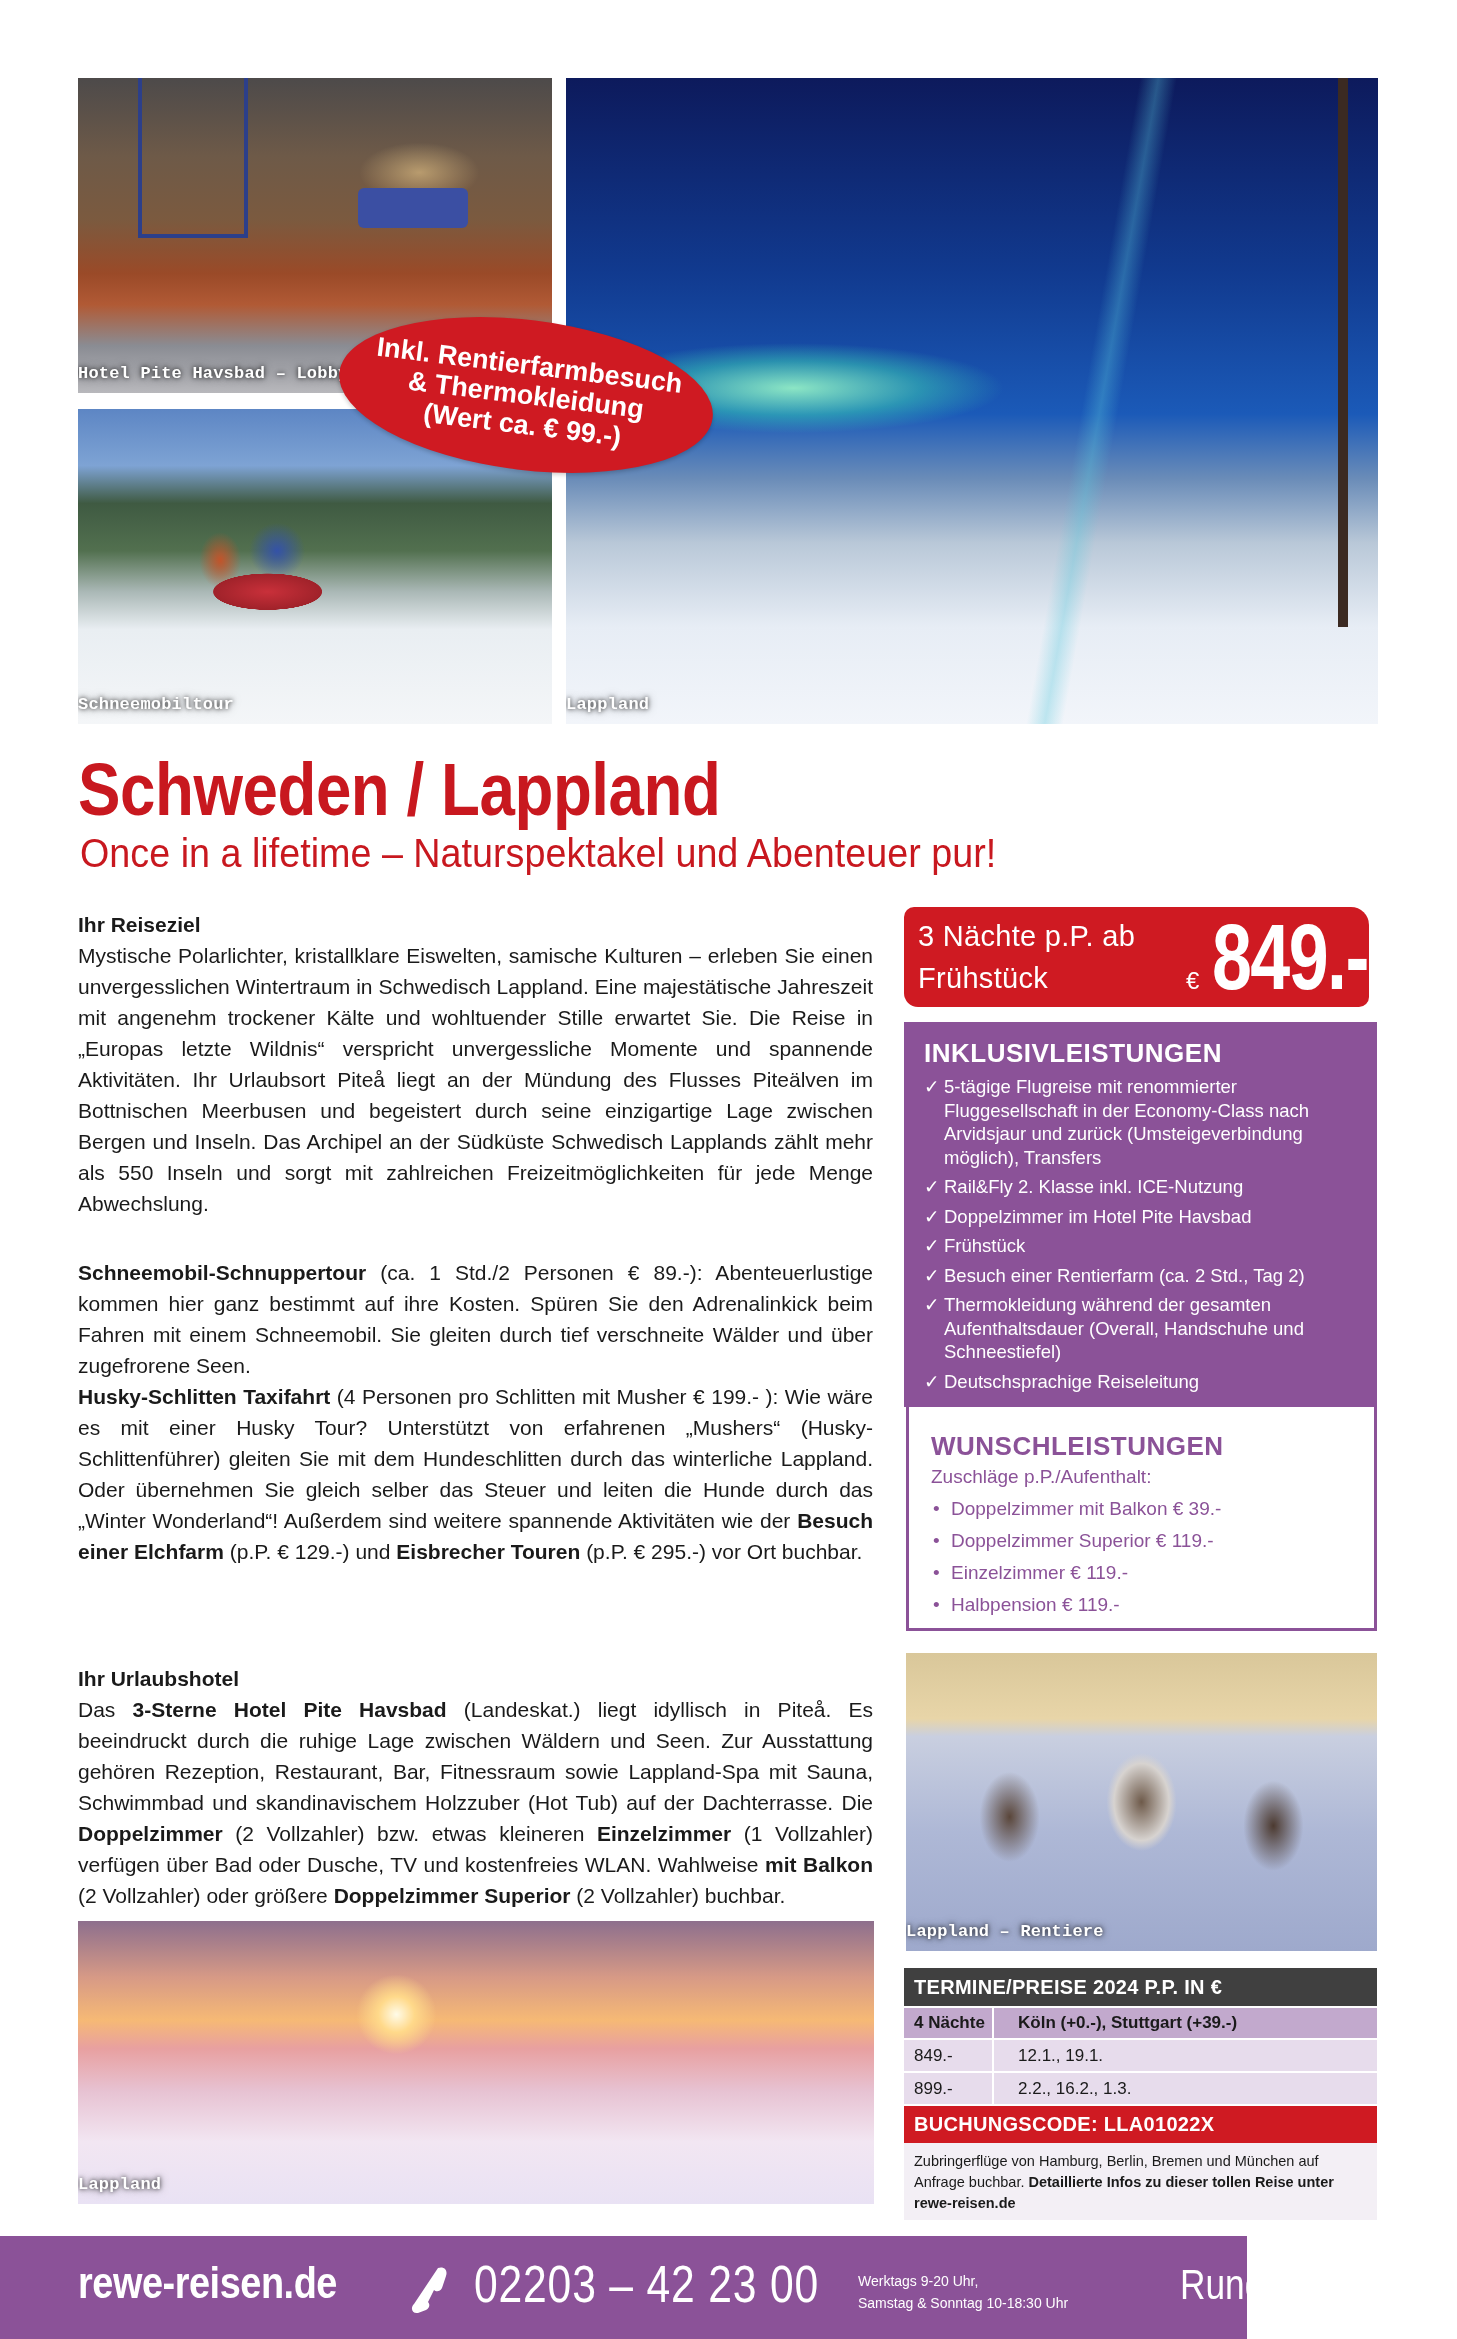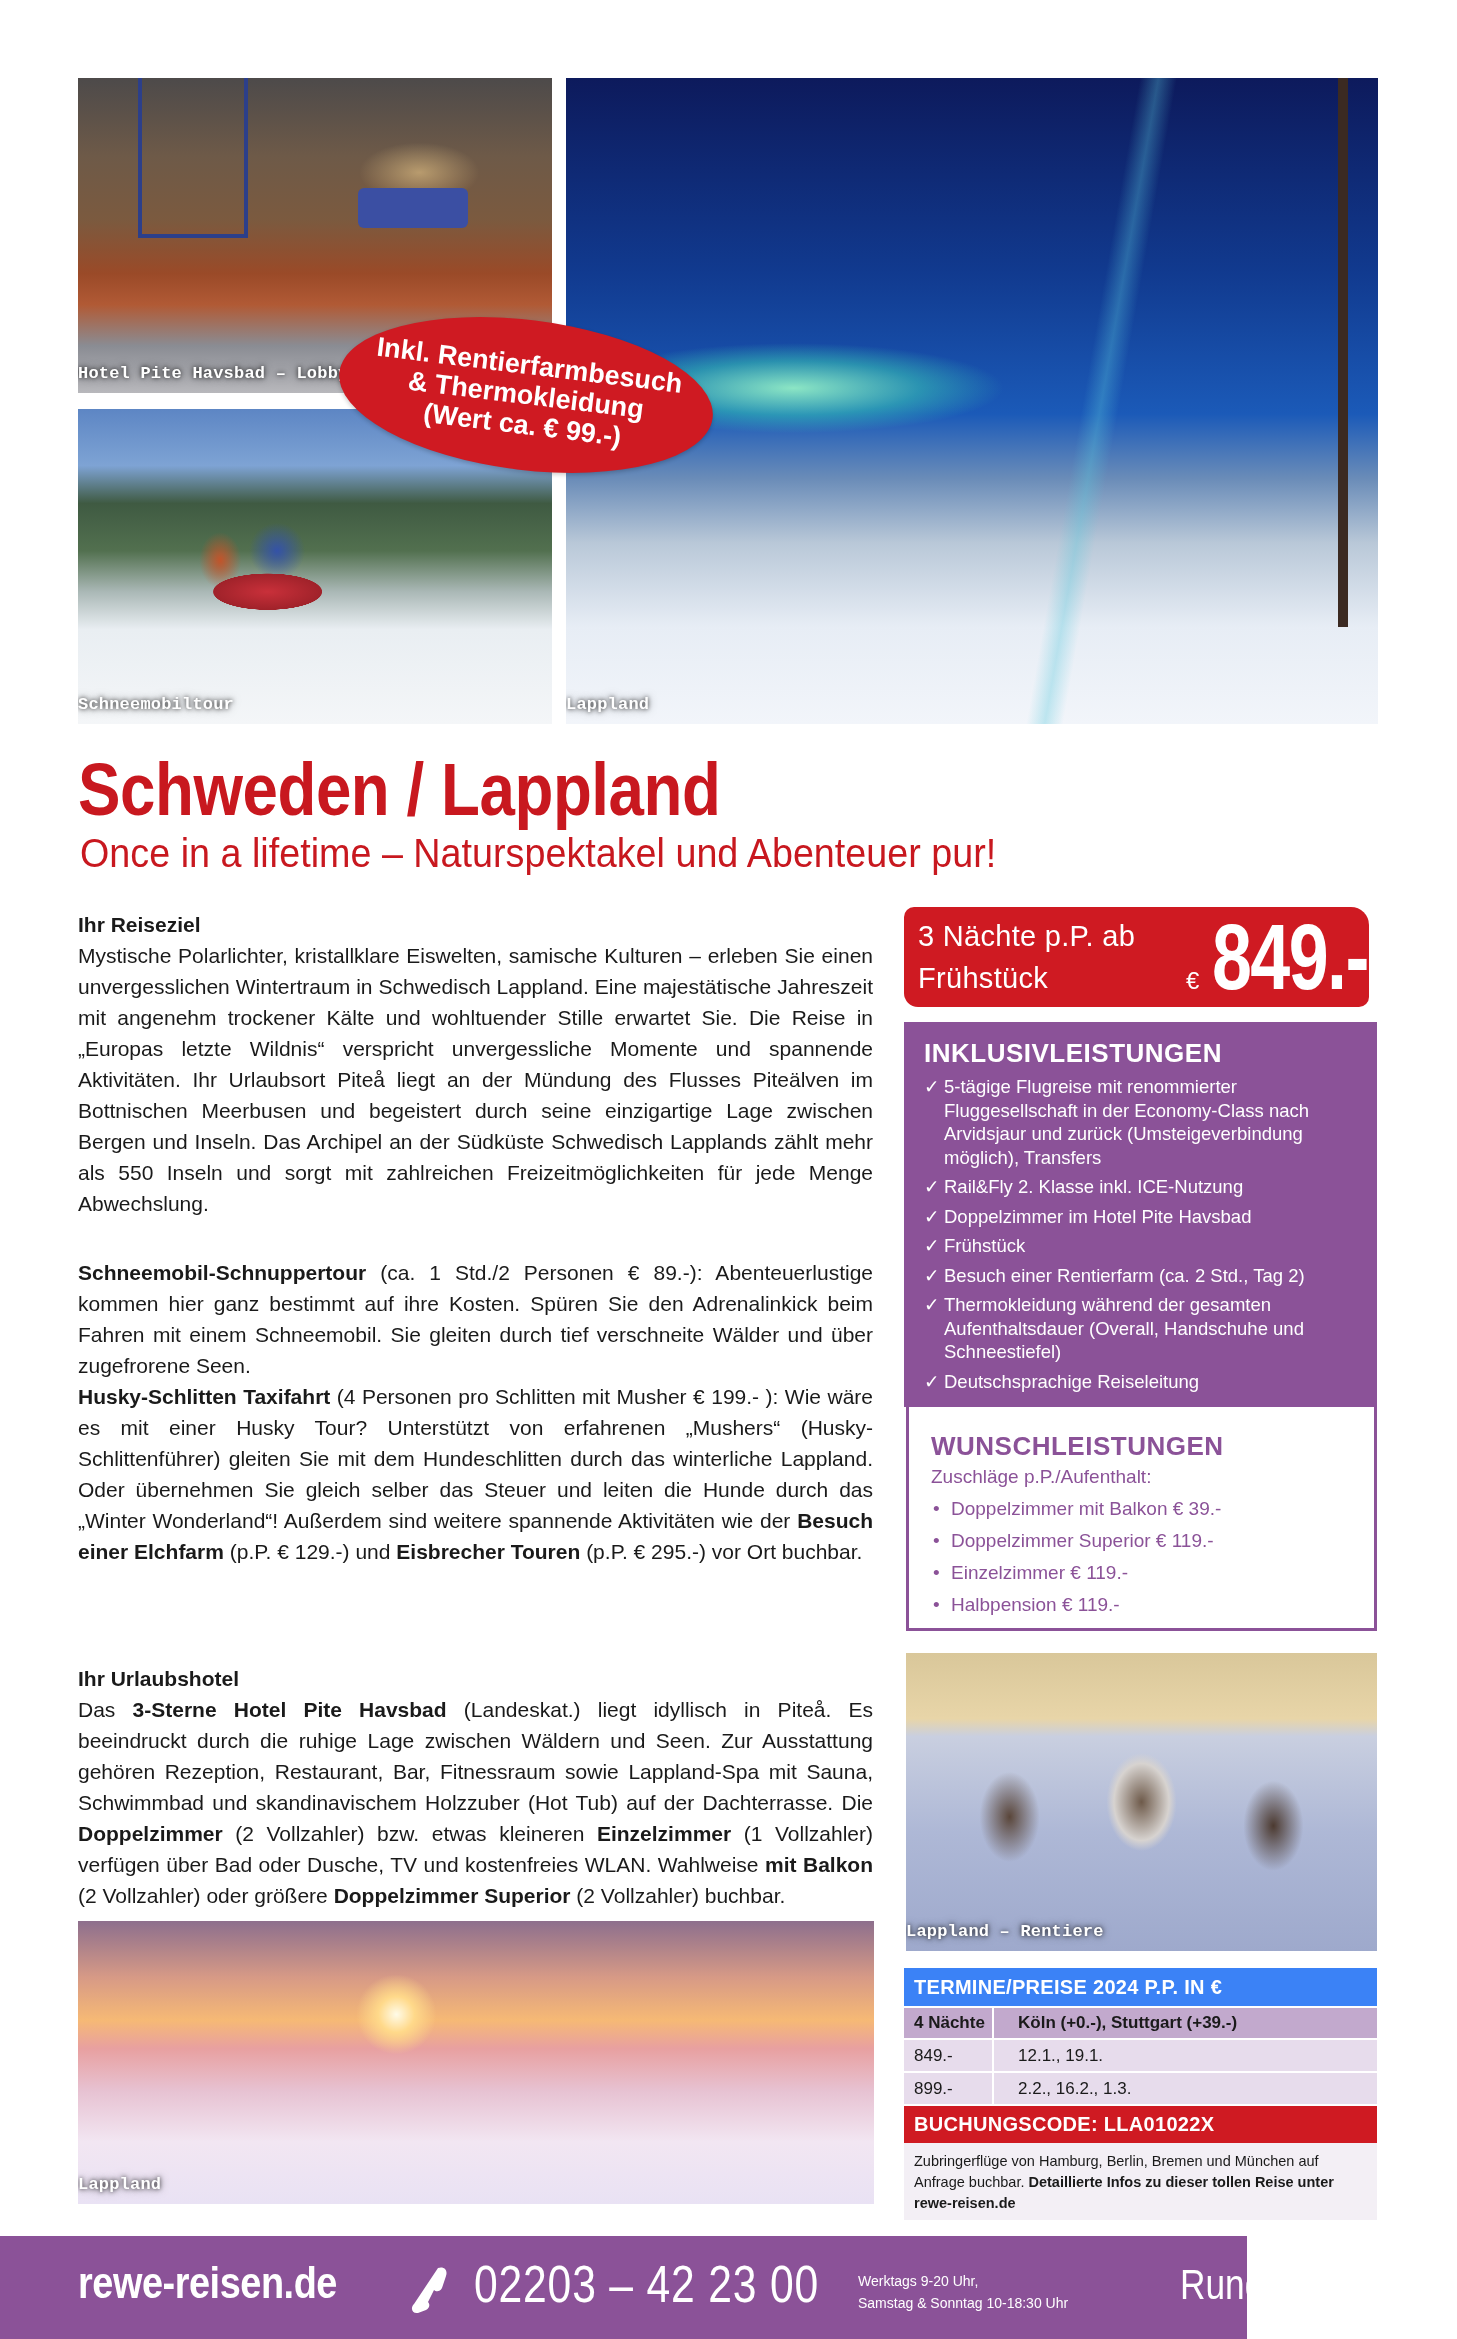--- a/index.html
+++ b/index.html
@@ -142,21 +142,21 @@
   #wish-box .sub { font-size: 19px; line-height: 32px; }
   .dot-list { list-style: none; margin: 0; padding: 0; }
   .dot-list li { position: relative; padding-left: 20px; font-size: 19px; line-height: 32px; }
   .dot-list li .dot { position: absolute; left: 2px; top: 0; }
   
   #dates-table {
     position: absolute; left: 904px; top: 1968px; width: 473px;
     font-family: "Liberation Sans", sans-serif; font-size: 17px;
   }
   .tbl-head {
-    background: #3b82f6; color: #fff; font-weight: bold; font-size: 20px;
+    background: #404040; color: #fff; font-weight: bold; font-size: 20px;
     height: 38px; line-height: 38px; padding-left: 10px; letter-spacing: 0.3px;
   }
   .tbl-row { display: flex; border-top: 2px solid #fff; }
   .tbl-row .c1 { width: 90px; padding-left: 10px; box-sizing: border-box; border-right: 2px solid #fff; }
   .tbl-row .c2 { flex: 1; padding-left: 24px; }
   .tbl-row.hdr { background: #c2a9cd; font-weight: bold; height: 30px; line-height: 30px; }
   .tbl-row.data { background: #e7dcec; height: 31px; line-height: 31px; }
   .booking {
     background: #cf1a22; color: #fff; font-weight: bold; font-size: 20px;
     height: 37px; line-height: 37px; padding-left: 10px; border-top: 2px solid #fff; letter-spacing: 0.3px;

